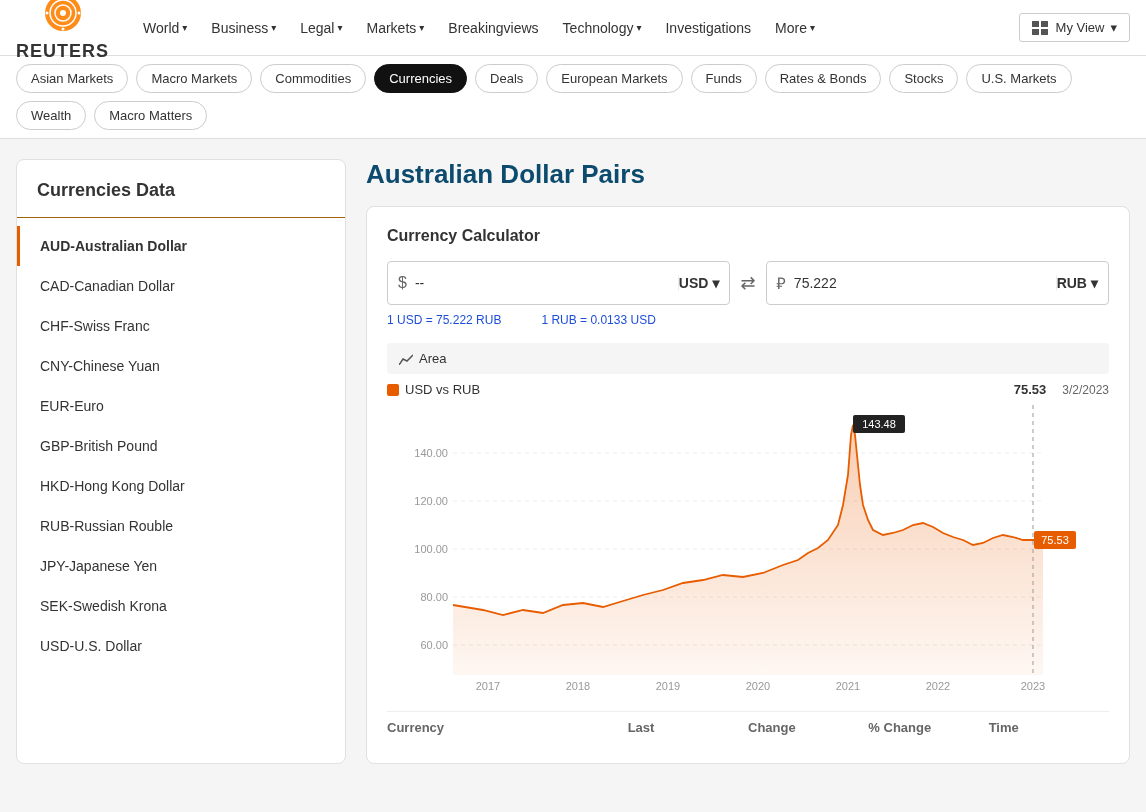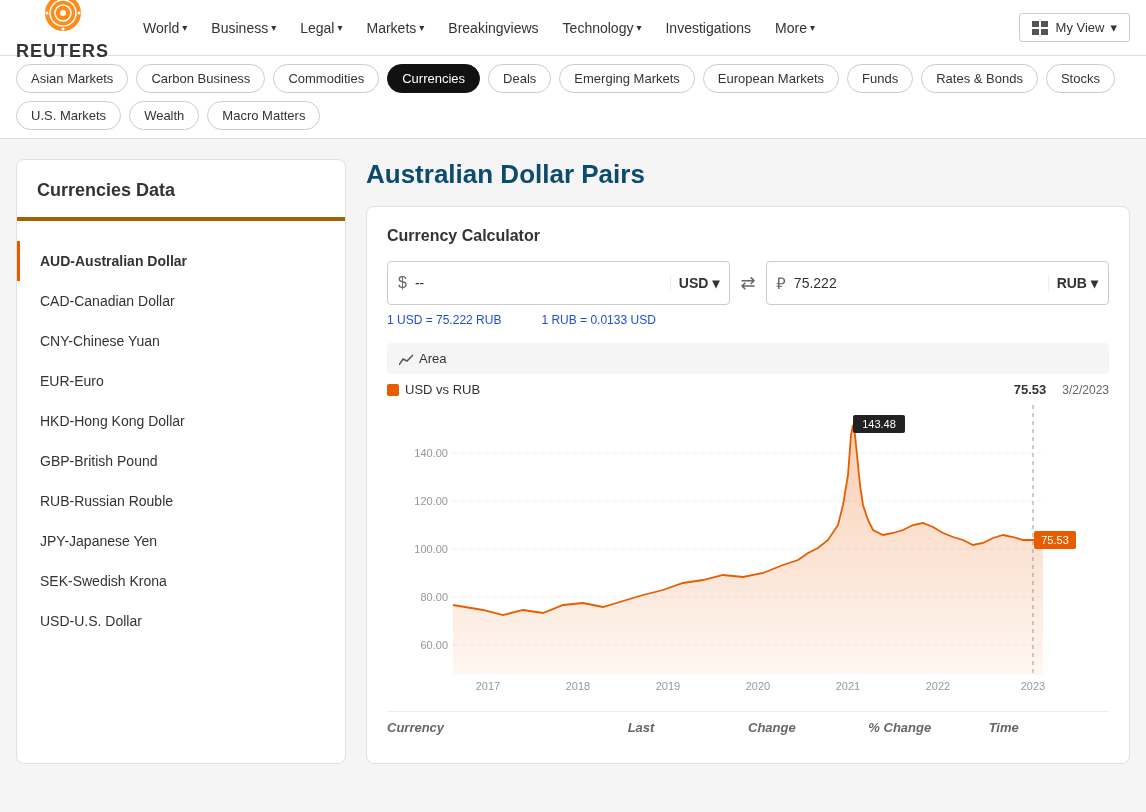--- a/index.html
+++ b/index.html
@@ -104,22 +104,22 @@
       flex-shrink: 0;
       background: #fff;
       border-radius: 8px;
       border: 1px solid #e0e0e0;
       padding: 20px 0;
     }
     .sidebar-title {
       font-size: 18px;
       font-weight: bold;
       padding: 0 20px 16px;
-      border-bottom: 4px solid #a16207;
-      margin-bottom: 20px;
+      border-bottom: 1px solid #a16207;
+      margin-bottom: 8px;
     }
     .sidebar-item {
       padding: 12px 20px;
       cursor: pointer;
       font-size: 14px;
       color: #333;
       border-left: 3px solid transparent;
     }
     .sidebar-item.active {
       border-left: 3px solid #e85c00;
@@ -175,21 +175,21 @@
       outline: none;
       flex: 1;
       font-size: 14px;
       color: #333;
     }
     .calc-currency-sel {
       display: flex;
       align-items: center;
       gap: 4px;
       border-left: 1px solid #eee;
-      padding-left: 8px;
+      padding-left: 0;
       font-weight: bold;
       font-size: 14px;
       cursor: pointer;
     }
     .swap-icon {
       font-size: 18px;
       color: #666;
       cursor: pointer;
       flex-shrink: 0;
     }
@@ -251,21 +251,20 @@
 
     
     .table-header {
       display: grid;
       grid-template-columns: 2fr 1fr 1fr 1fr 1fr;
       padding: 8px 0;
       border-top: 1px solid #eee;
       margin-top: 16px;
       font-size: 13px;
       color: #666;
-      font-style: italic;
     }
     .table-header span { font-weight: 600; }
 
     
     .chevron::after { content: ' ▾'; font-size: 10px; }
   </style>
 </head>
 <body>
 
 <nav class="nav-bar">
@@ -303,44 +302,44 @@
         <rect x="9" y="8" width="7" height="6" fill="#555"></rect>
       </svg>
       <span>My View</span>
       <span>▾</span>
     </div>
   </div>
 </nav>
 
 <div class="category-bar">
   <span class="cat-pill">Asian Markets</span>
-  <span class="cat-pill">Carbon Business</span>
+  <span class="cat-pill">Macro Markets</span>
   <span class="cat-pill">Commodities</span>
   <span class="cat-pill active">Currencies</span>
   <span class="cat-pill">Deals</span>
-  <span class="cat-pill">Emerging Markets</span>
   <span class="cat-pill">European Markets</span>
   <span class="cat-pill">Funds</span>
   <span class="cat-pill">Rates &amp; Bonds</span>
   <span class="cat-pill">Stocks</span>
   <span class="cat-pill">U.S. Markets</span>
   <span class="cat-pill">Wealth</span>
   <span class="cat-pill">Macro Matters</span>
 </div>
 
 <div class="main-content">
 
   <div class="sidebar">
     <div class="sidebar-title">Currencies Data</div>
     <div class="sidebar-item active">AUD-Australian Dollar</div>
     <div class="sidebar-item">CAD-Canadian Dollar</div>
+    <div class="sidebar-item">CHF-Swiss Franc</div>
     <div class="sidebar-item">CNY-Chinese Yuan</div>
     <div class="sidebar-item">EUR-Euro</div>
+    <div class="sidebar-item">GBP-British Pound</div>
     <div class="sidebar-item">HKD-Hong Kong Dollar</div>
-    <div class="sidebar-item">GBP-British Pound</div>
     <div class="sidebar-item">RUB-Russian Rouble</div>
     <div class="sidebar-item">JPY-Japanese Yen</div>
     <div class="sidebar-item">SEK-Swedish Krona</div>
     <div class="sidebar-item">USD-U.S. Dollar</div>
   </div>
 
   <div class="chart-area">
     <h1 class="page-title">Australian Dollar Pairs</h1>
 
     <div class="chart-card">

